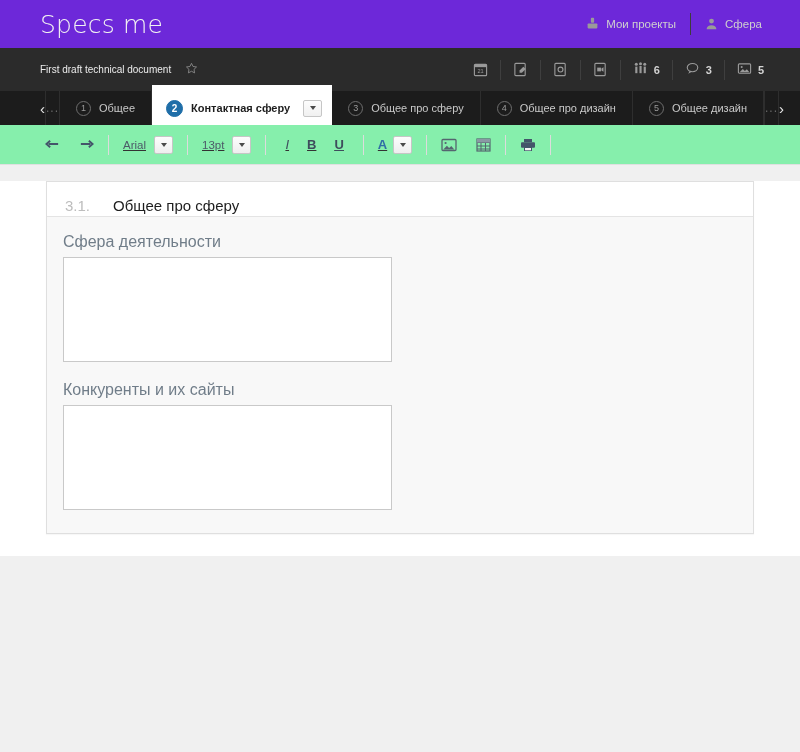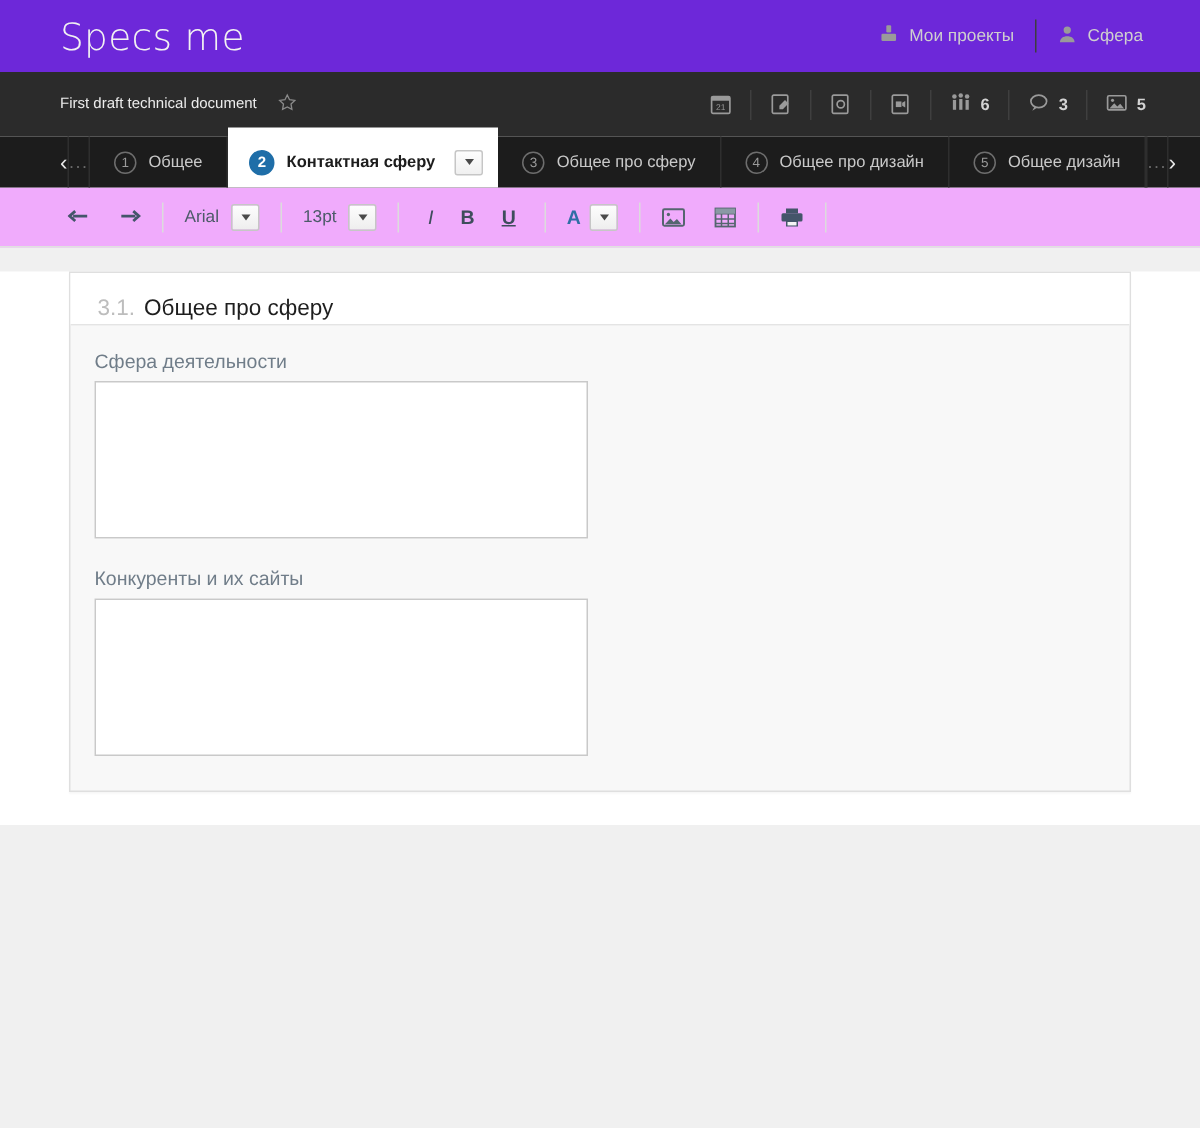--- a/index.html
+++ b/index.html
@@ -113,24 +113,25 @@
   .tab-caret {
     width: 19px; height: 17px; border: 1px solid #c6c6c6; border-radius: 2px;
     background: linear-gradient(#fdfdfd,#f0f0f0);
     display: flex; align-items: center; justify-content: center;
     margin-left: 5px; cursor: pointer;
   }
   .caret-dn { width:0;height:0;border-left:3.5px solid transparent;border-right:3.5px solid transparent;border-top:4px solid #4a4a4a; }
 
   
   .toolbar {
-    height: 40px; background: #f0abfc;
+    height: 40px; background: #86efac;
     border-bottom: 1px solid #e0e0e0;
     display: flex; align-items: center;
     padding-left: 40px;
+    text-decoration: underline;
   }
   .tb-item {
     display: flex; align-items: center; justify-content: center;
     height: 24px; min-width: 24px; cursor: pointer; color: #4a5a6a;
   }
   .tb-sep { width: 1px; height: 20px; background: #dcdcdc; margin: 0 10px; }
   .tb-sel {
     display: flex; align-items: center; gap: 8px; cursor: pointer;
     font-size: 11.5px; color: #4c5a68; padding: 0 4px;
   }
@@ -146,29 +147,29 @@
   .card {
     margin: 16px 46px 0 46px;
     border: 1px solid #dfdfdf;
     background: #f8f8f8;
     box-shadow: 0 1px 1px rgba(0,0,0,.03);
   }
   .card-head {
     background: #ffffff;
     border-bottom: 1px solid #e4e4e4;
     padding: 15px 18px 2px 18px;
-    display: flex; align-items: baseline; gap: 6px;
+    display: flex; align-items: baseline; gap: 23px;
   }
   .sec-num { color: #bdbdbd; font-size: 15px; }
   .sec-title { color: #1e1e1e; font-size: 15px; }
   .card-body { padding: 16px 16px 4px 16px; }
   .grid { display: flex; flex-wrap: wrap; gap: 0 26px; }
   .field { width: 329px; margin-bottom: 16px; }
   .field-label {
-    color: #707d89; font-size: 13px; margin-bottom: 6px; display: block;
+    color: #707d89; font-size: 16px; margin-bottom: 6px; display: block;
   }
   .field textarea {
     width: 100%; height: 105px;
     border: 1px solid #c9c9c9; background: #ffffff;
     resize: none; padding: 6px 8px;
     font-family: "Liberation Sans", sans-serif; font-size: 12px; color: #333;
     outline: none;
   }
 </style>
 </head>

